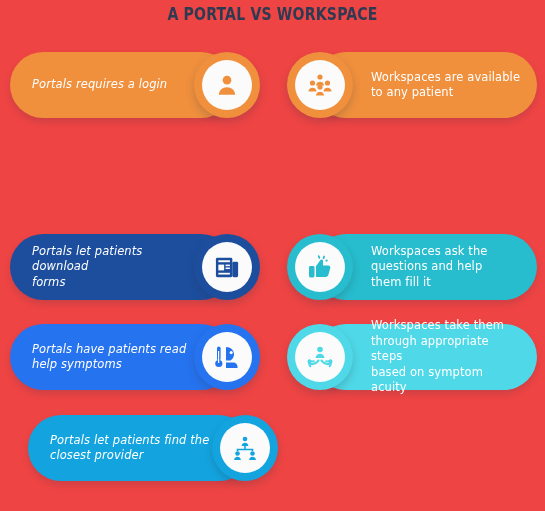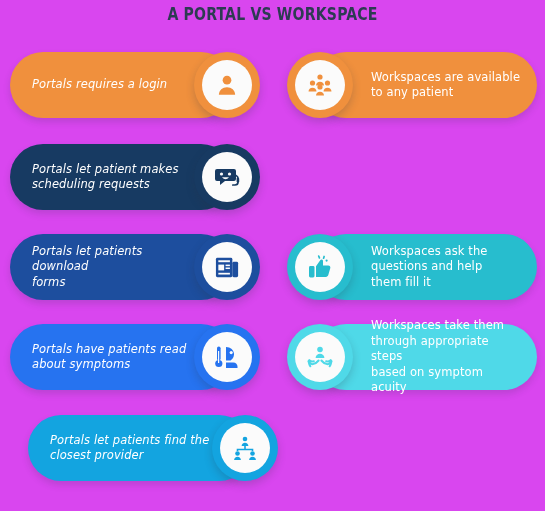--- a/index.html
+++ b/index.html
@@ -89,21 +89,21 @@
     letter-spacing: 0.1px;
     font-family: "DejaVu Sans", sans-serif;
     white-space: pre-line;
   }
   .item.left  .label { left: 22px;  width: 160px; }
   .item.right .label { left: 84px; width: 150px; }
 </style>
 </head>
 <body>
 
-<div id="infographic" style="background: #d946ef;">
+<div id="infographic" style="background: #ef4444;">
 
   <div class="title" style="color: rgb(45, 59, 82);">A PORTAL VS WORKSPACE</div>
 
   <div class="row" id="row-0" style="top: 48px;">
     <div class="item left">
       <div class="pill" style="background: rgb(240, 144, 61);"></div>
       <div class="label">Portals requires a login</div>
       <div class="badge" style="background: rgb(240, 144, 61);">
         <div class="inner">
           <svg width="26" height="26" viewBox="0 0 24 24" style="color: rgb(240, 144, 61);">
@@ -128,37 +128,20 @@
             <path d="M17.5 20.5c0-2.3 1.8-3.8 4-3.8s4 1.5 4 3.8z" fill="currentColor"></path>
             <circle cx="14" cy="16" r="2.6" fill="currentColor"></circle>
             <path d="M10 24.5c0-2.3 1.8-3.8 4-3.8s4 1.5 4 3.8z" fill="currentColor"></path>
           </svg>
         </div>
       </div>
     </div>
   </div>
 
   <div class="row" id="row-1" style="top: 140px;">
-    <div class="item left">
-      <div class="pill" style="background: rgb(23, 58, 98);"></div>
-      <div class="label">Portals let patient makes
-scheduling requests</div>
-      <div class="badge" style="background: rgb(23, 58, 98);">
-        <div class="inner">
-          <svg width="28" height="28" viewBox="0 0 28 28" style="color: rgb(23, 58, 98);">
-            <path d="M4 6h17a2 2 0 0 1 2 2v8a2 2 0 0 1-2 2h-9l-5 4v-4H4a2 2 0 0 1-2-2V8a2 2 0 0 1 2-2z" fill="currentColor"></path>
-            <circle cx="8.5" cy="11" r="1.6" fill="#fbfbfb"></circle>
-            <circle cx="16.5" cy="11" r="1.6" fill="#fbfbfb"></circle>
-            <path d="M9 14.3c1 1.3 2.3 2 3.5 2s2.5-.7 3.5-2z" fill="#fbfbfb"></path>
-            <path d="M23 12.5a3.2 3.2 0 0 1 2 3v3.5a3 3 0 0 1-3 3h-2.2" stroke="currentColor" stroke-width="1.7" fill="none" stroke-linecap="round"></path>
-            <rect x="23.6" y="14.5" width="2.6" height="5" rx="1.3" fill="currentColor"></rect>
-          </svg>
-        </div>
-      </div>
-    </div>
   </div>
 
   <div class="row" id="row-2" style="top: 230px;">
     <div class="item left">
       <div class="pill" style="background: rgb(29, 78, 158);"></div>
       <div class="label">Portals let patients download
 forms</div>
       <div class="badge" style="background: rgb(29, 78, 158);">
         <div class="inner">
           <svg width="27" height="27" viewBox="0 0 28 28" style="color: rgb(29, 78, 158);">
@@ -189,21 +172,21 @@
           </svg>
         </div>
       </div>
     </div>
   </div>
 
   <div class="row" id="row-3" style="top: 320px;">
     <div class="item left">
       <div class="pill" style="background: rgb(38, 115, 240);"></div>
       <div class="label">Portals have patients read
-about symptoms</div>
+help symptoms</div>
       <div class="badge" style="background: rgb(38, 115, 240);">
         <div class="inner">
           <svg width="28" height="28" viewBox="0 0 28 28" style="color: rgb(38, 115, 240);">
             <rect x="4" y="3.5" width="3.6" height="14" rx="1.8" fill="currentColor"></rect>
             <circle cx="5.8" cy="20.5" r="3.6" fill="currentColor"></circle>
             <rect x="5" y="8" width="1.2" height="12" fill="#fbfbfb"></rect>
             <path d="M13 4c4.5 0 8 3.2 8 7.3 0 3-1.6 4.8-3.4 6.2h-4.6z" fill="currentColor"></path>
             <circle cx="18.2" cy="9.6" r="1.6" fill="#fbfbfb"></circle>
             <path d="M13 19.5h7.4c2.4 0 4.1 1.9 4.1 4.3v1.2H13z" fill="currentColor"></path>
           </svg>

